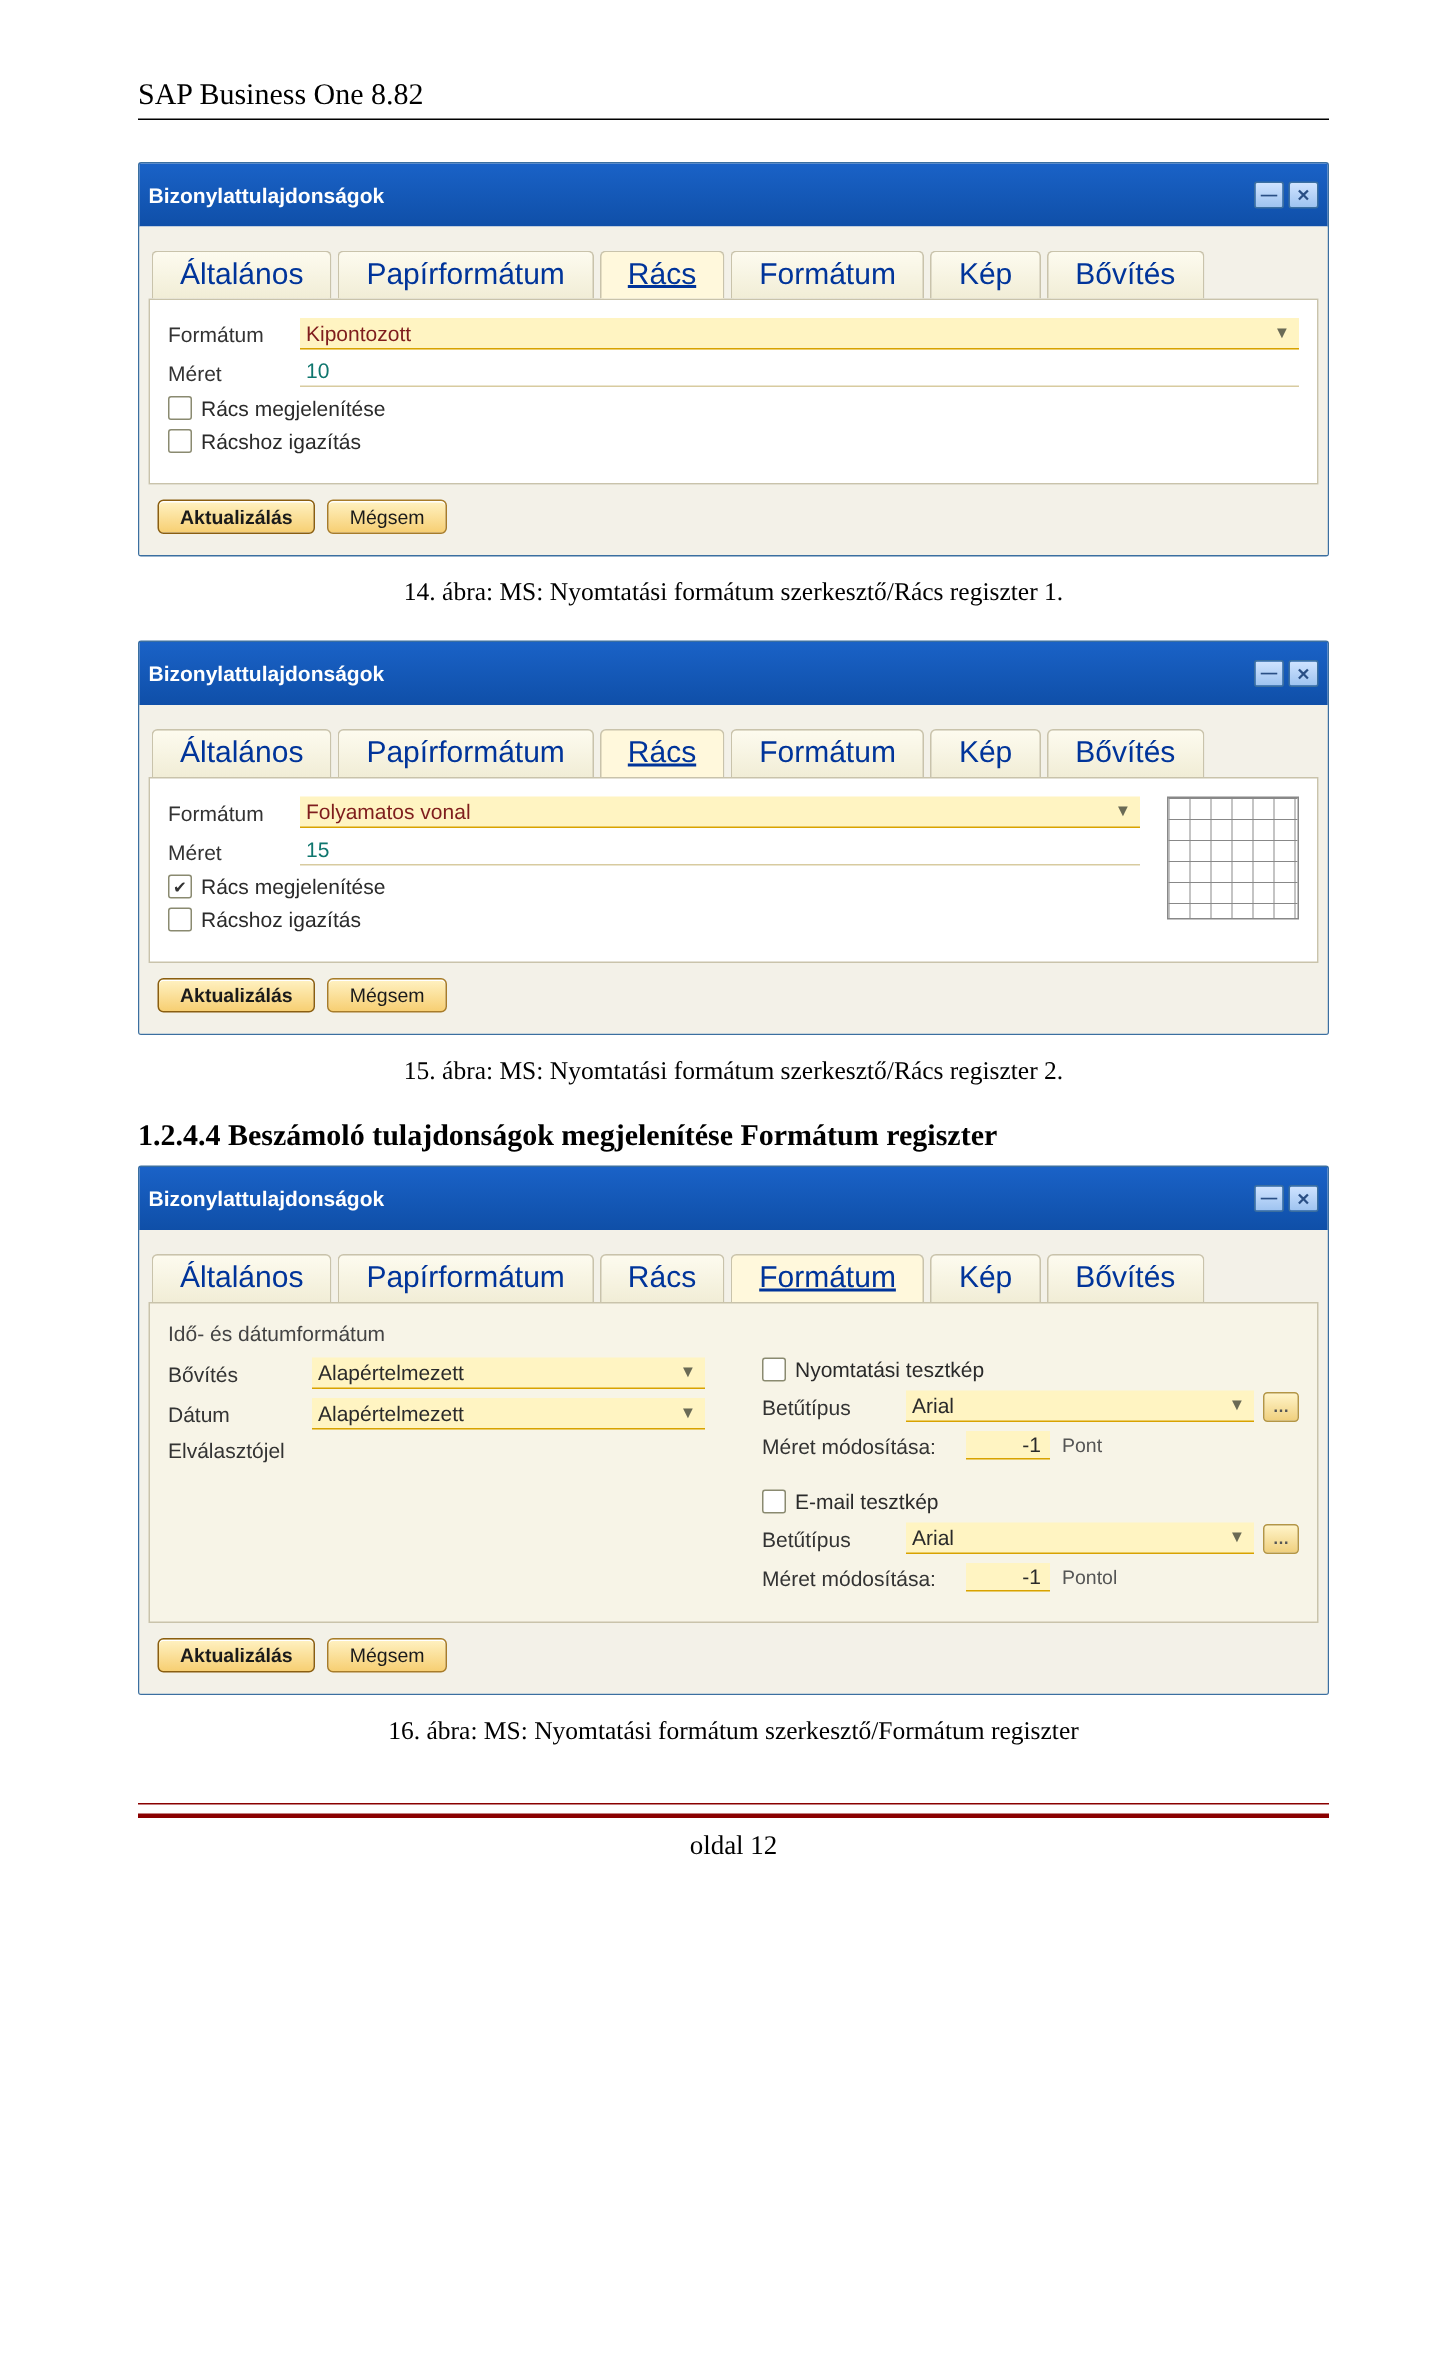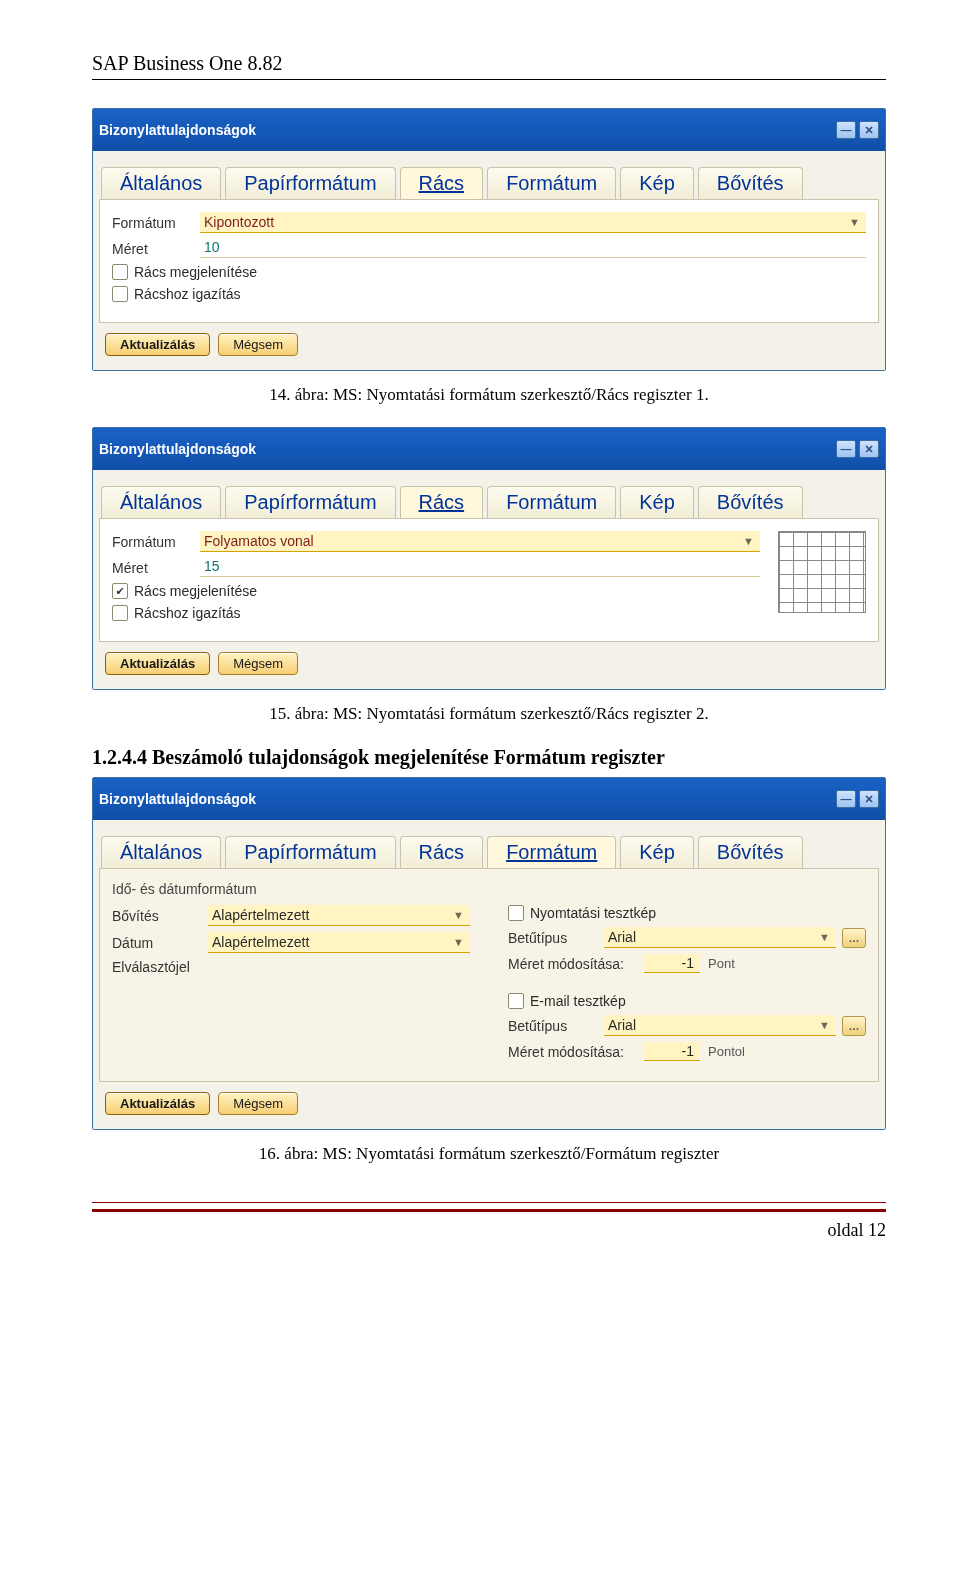--- a/index.html
+++ b/index.html
@@ -42,21 +42,21 @@
   .f-row{display:flex;align-items:center;margin-bottom:6px}
   .f-row .flbl{width:96px;font-size:14px;color:#333}
   .f-row .fval{flex:1;position:relative}
   .fbox{background:#fff4c2;border-bottom:1px solid #d8a200;padding:2px 4px;font-size:14px}
   .fbox.plain{background:transparent;border-bottom:none}
   .tiny-btn{width:22px;height:18px;border:1px solid #b49646;border-radius:3px;background:linear-gradient(#fff4c9,#f0d07e);margin-left:6px;display:flex;align-items:center;justify-content:center;font-size:11px;color:#555;font-weight:bold}
   .numbox{width:44px;text-align:right;background:#fff4c2;border-bottom:1px solid #d8a200;padding:1px 6px;font-size:14px;margin-left:6px}
   .unit{font-size:13px;color:#555;margin-left:8px}
   .ftr-rule{border-top:1px solid #8a0000;margin:38px 0 6px 0}
   .ftr-rule2{border-top:3px solid #8a0000;margin:0 0 8px 0}
-  .ftr{text-align:right;font-size:18px}
+  .ftr{text-align:center;font-size:18px}
 </style>
 </head>
 <body>
 
 <div class="page">
 
   <div class="hdr-row">
     <span>SAP Business One 8.82</span>
   </div>
   <div class="rule"></div>

